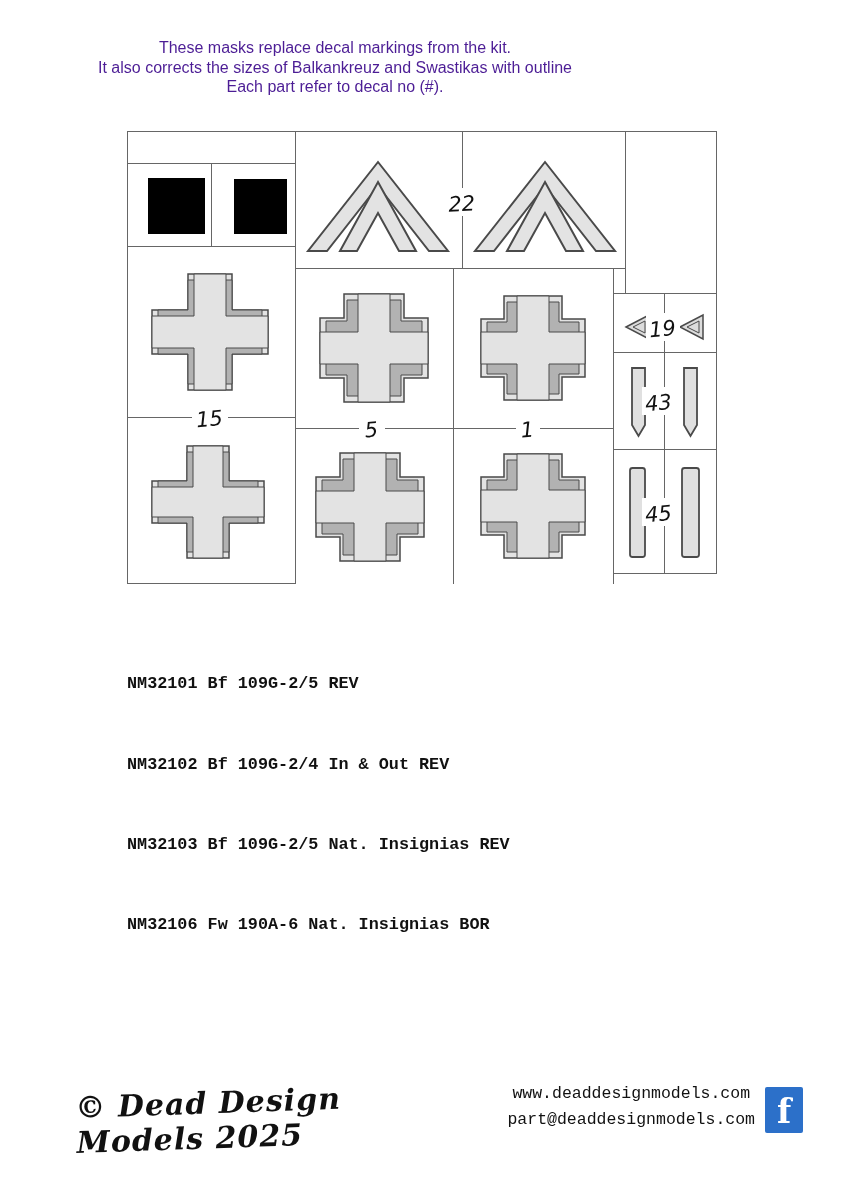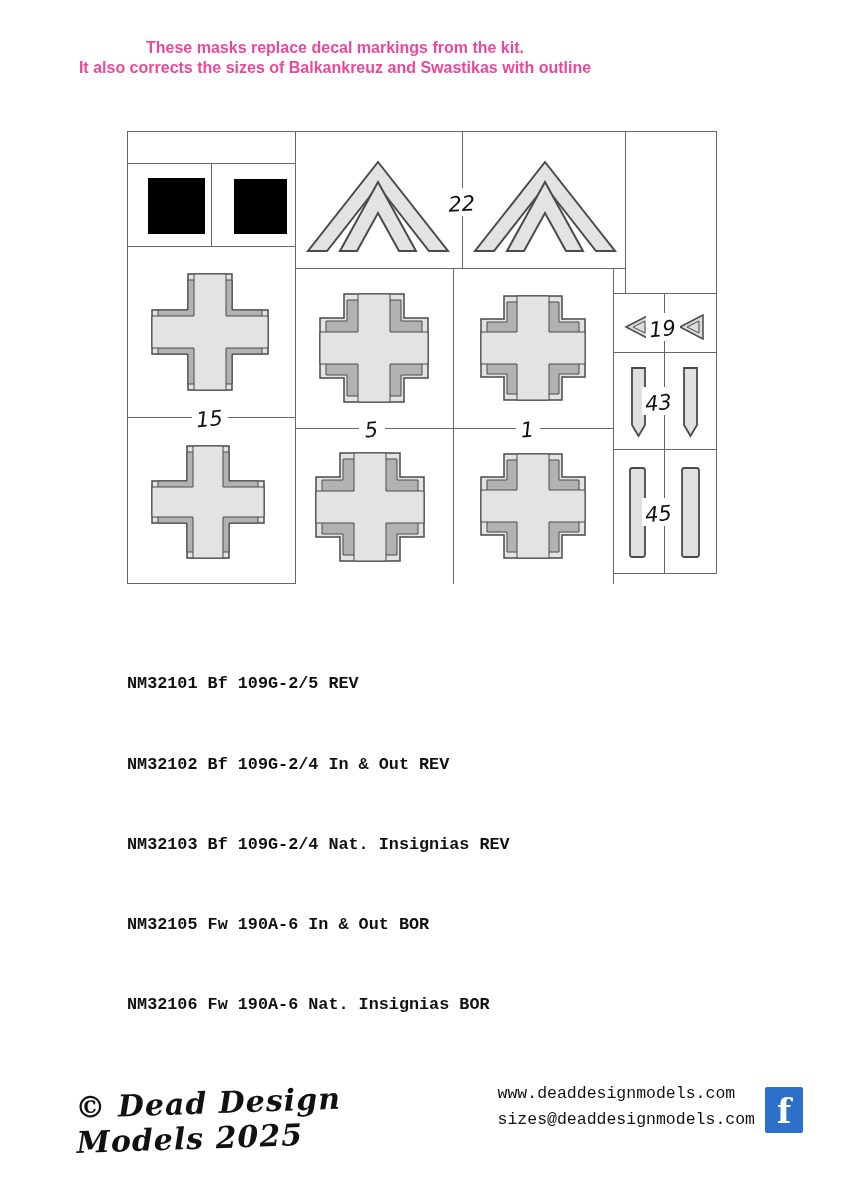--- a/index.html
+++ b/index.html
@@ -1,43 +1,44 @@
 <!DOCTYPE html>
 <html><head>
 <meta charset="utf-8">
 <style>
   html,body{margin:0;padding:0;background:#ffffff;}
   .page{position:relative;width:843px;height:1187px;background:#ffffff;overflow:hidden;
         font-family:"Liberation Sans",sans-serif;}
   .header{position:absolute;left:0;top:38px;width:670px;text-align:center;
-          font-weight:bold;font-size:16px;line-height:19.5px;color:#ec4899;}
+          font-weight:normal;font-size:16px;line-height:19.5px;color:#4c1d95;}
   .diagram{position:absolute;left:127px;top:131px;width:590px;height:453px;}
   .labelnum{font-family:"DejaVu Sans",sans-serif;font-style:italic;font-size:21px;fill:#111;}
   .list{position:absolute;left:127px;top:618px;width:560px;
         font-family:"Liberation Mono",monospace;font-weight:bold;
         font-size:16.8px;line-height:26.7px;color:#111;white-space:pre;}
   .footer-copy{position:absolute;left:76px;top:1090px;width:340px;
         font-family:"DejaVu Serif",serif;font-style:italic;font-weight:bold;
         font-size:30px;color:#111;transform:rotate(-2deg);transform-origin:left center;
         letter-spacing:1px;}
-  .footer-urls{position:absolute;right:88px;top:1081px;text-align:left;
+  .footer-urls{position:absolute;right:88px;top:1081px;text-align:center;
         font-family:"Liberation Mono",monospace;font-size:16.5px;line-height:25.5px;color:#111;}
   .fb{position:absolute;left:765px;top:1087px;width:38px;height:46px;background:#2c70c9;
       border-radius:2px;display:flex;align-items:center;justify-content:center;}
   .fb span{color:#ffffff;font-family:"DejaVu Serif",serif;font-weight:bold;
       font-size:33px;line-height:1;transform:translateY(1px);}
 </style>
 </head>
 <body>
 
 <div class="page">
 
   <div class="header">
     <div>These masks replace decal markings from the kit.</div>
     <div>It also corrects the sizes of Balkankreuz and Swastikas with outline</div>
+    <div>Each part refer to decal no (#).</div>
   </div>
 
   <svg class="diagram" viewBox="0 0 590 453">
 
     <g stroke="#666" stroke-width="1" fill="none" shape-rendering="crispEdges">
       <rect x="0.5" y="0.5" width="168" height="452"></rect>
       <line x1="0" y1="32.5" x2="168" y2="32.5"></line>
       <line x1="0" y1="115.5" x2="168" y2="115.5"></line>
       <line x1="84.5" y1="32" x2="84.5" y2="115"></line>
       <line x1="0" y1="286.5" x2="168" y2="286.5"></line>
@@ -138,38 +139,37 @@
       <text class="labelnum" x="532" y="279" text-anchor="middle" transform="rotate(-5 532 279)">43</text>
 
       <rect x="515" y="367" width="34" height="28" fill="#fff"></rect>
       <text class="labelnum" x="532" y="390" text-anchor="middle" transform="rotate(-5 532 390)">45</text>
     </g>
   </svg>
 
   <div class="list">
     <div>NM32101 Bf 109G-2/5 REV</div>
     <div>NM32102 Bf 109G-2/4 In &amp; Out REV</div>
-    <div>NM32103 Bf 109G-2/4 Nat. Insignias REV</div>
-    <div>NM32105 Fw 190A-6 In &amp; Out BOR</div>
+    <div>NM32103 Bf 109G-2/5 Nat. Insignias REV</div>
     <div>NM32106 Fw 190A-6 Nat. Insignias BOR</div>
     
     
     
     
     
     
     
     
     
   </div>
 
   <div class="footer-copy">© Dead Design Models 2025</div>
 
   <div class="footer-urls">
     <div>www.deaddesignmodels.com</div>
-    <div>sizes@deaddesignmodels.com</div>
+    <div>part@deaddesignmodels.com</div>
   </div>
 
   <div class="fb">
     <span>f</span>
   </div>
 
 </div>
 
 </body></html>

